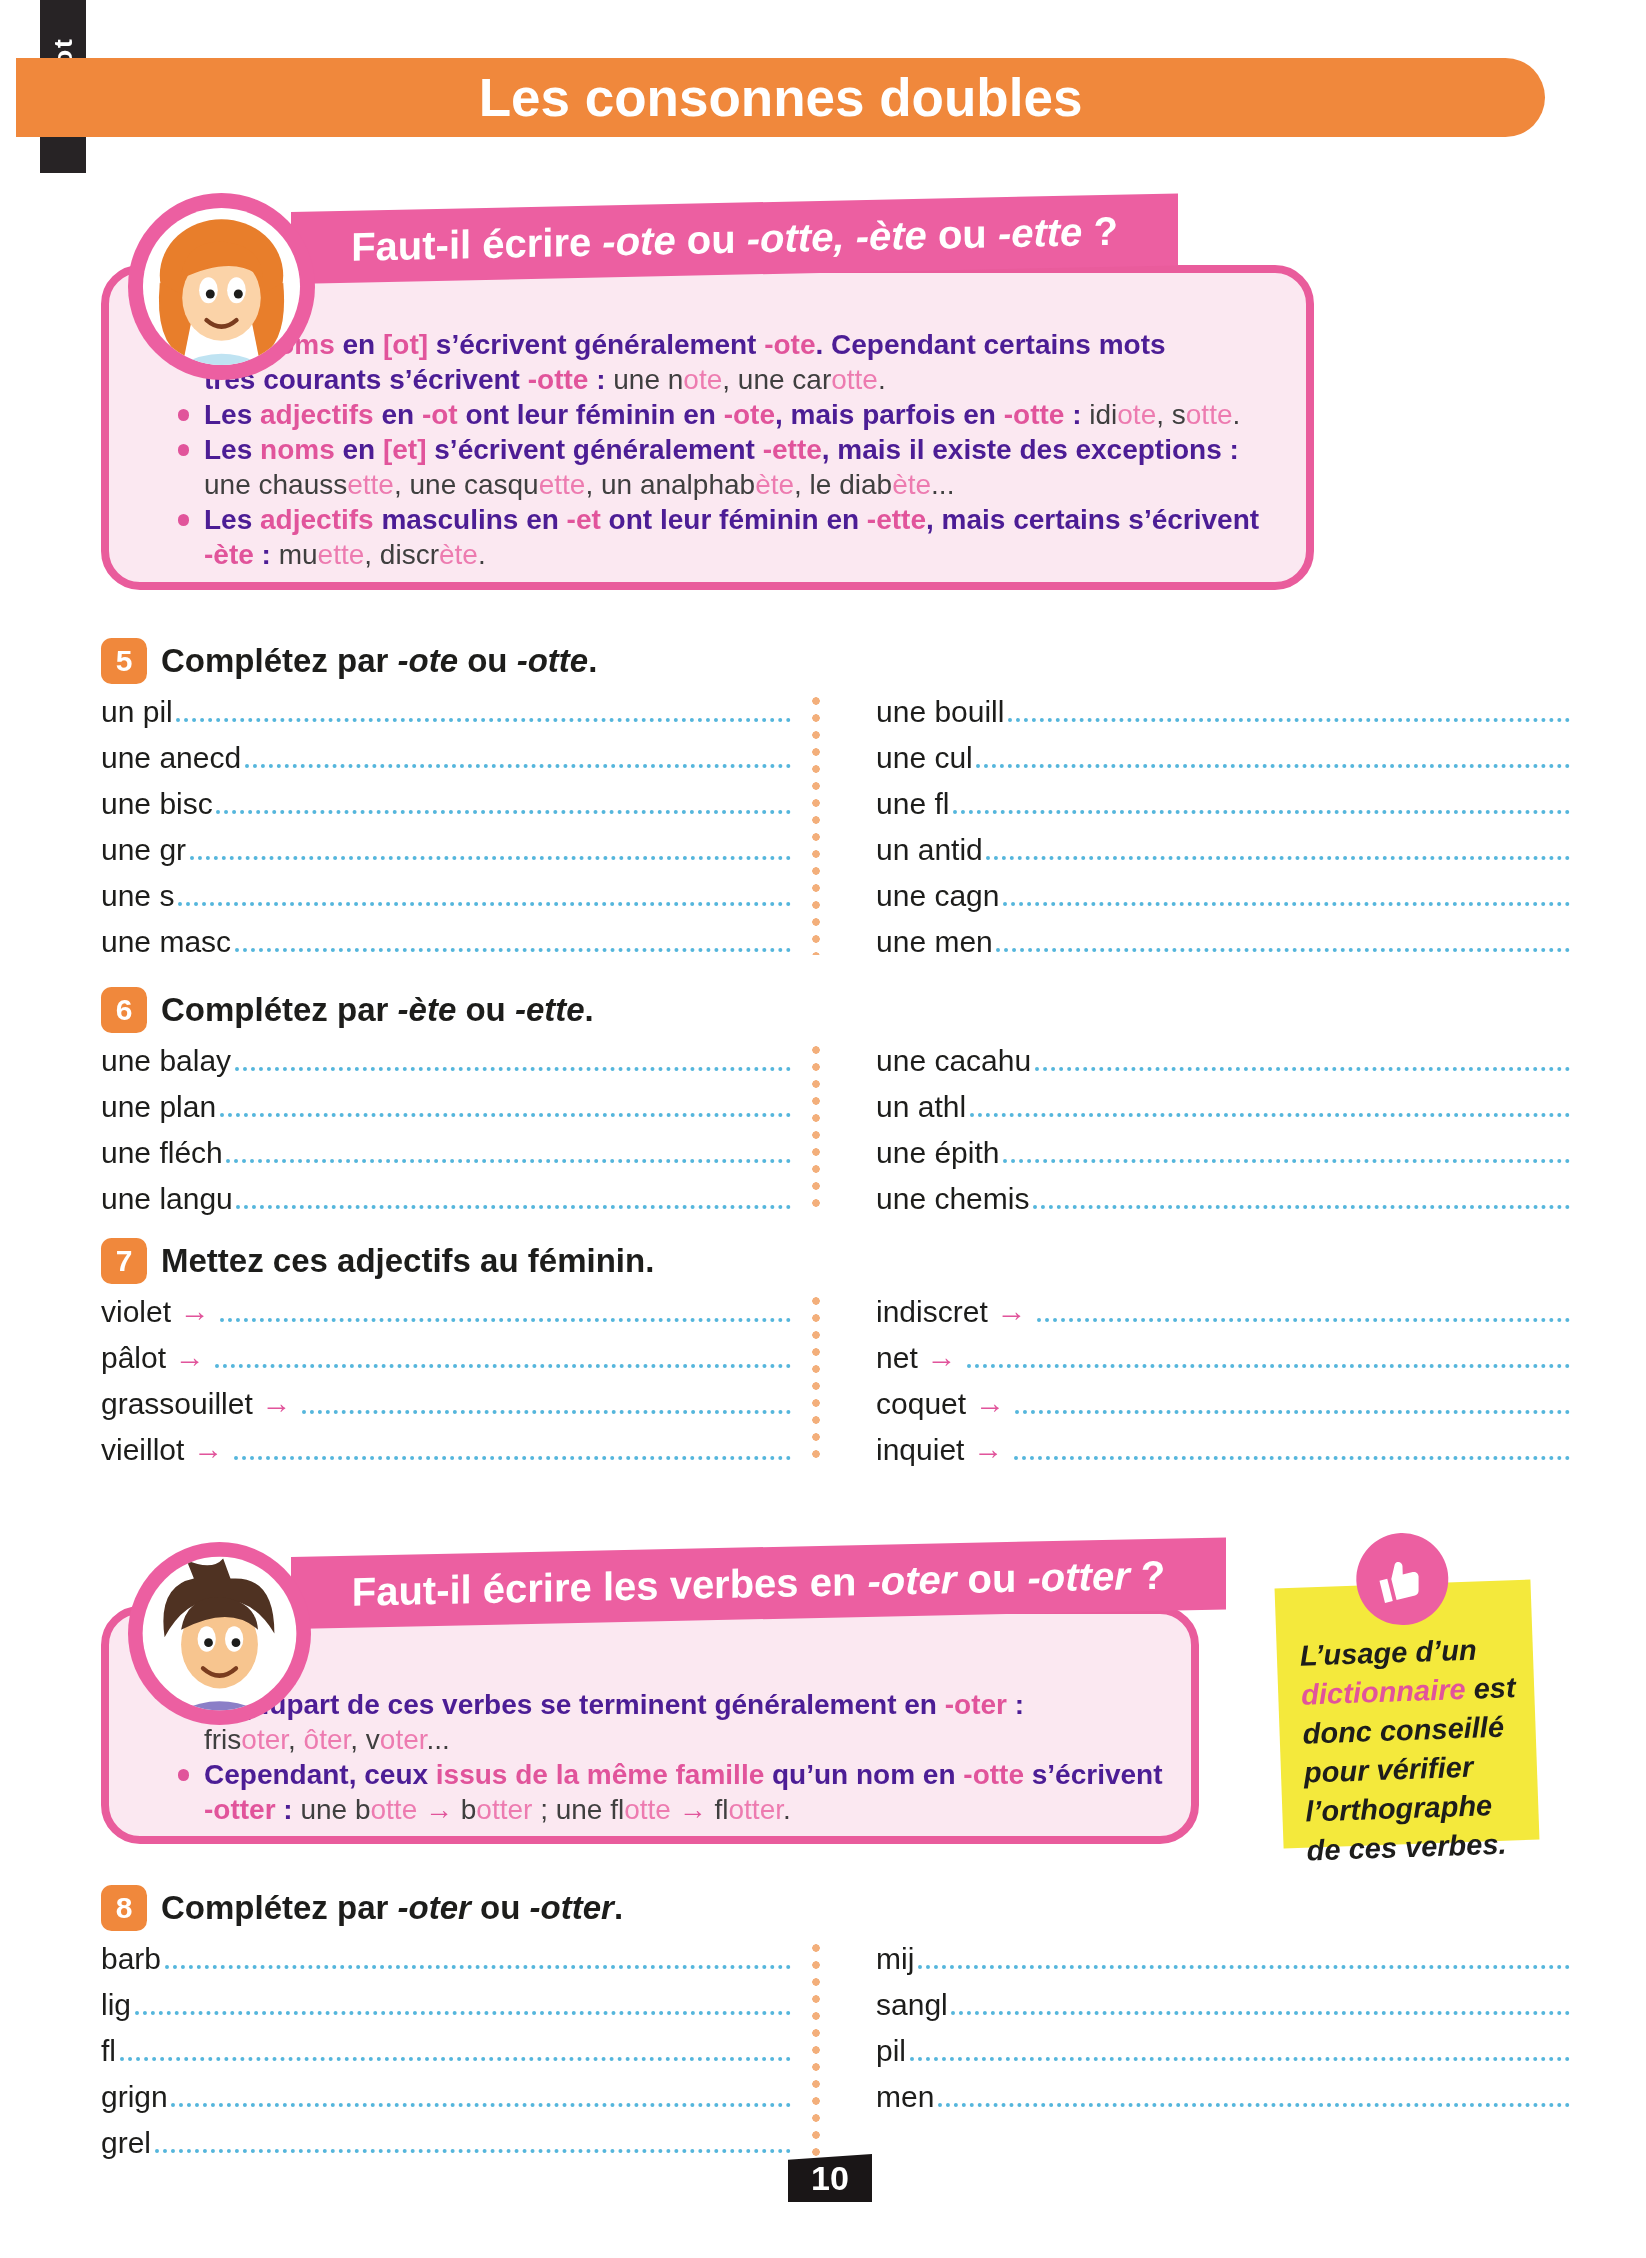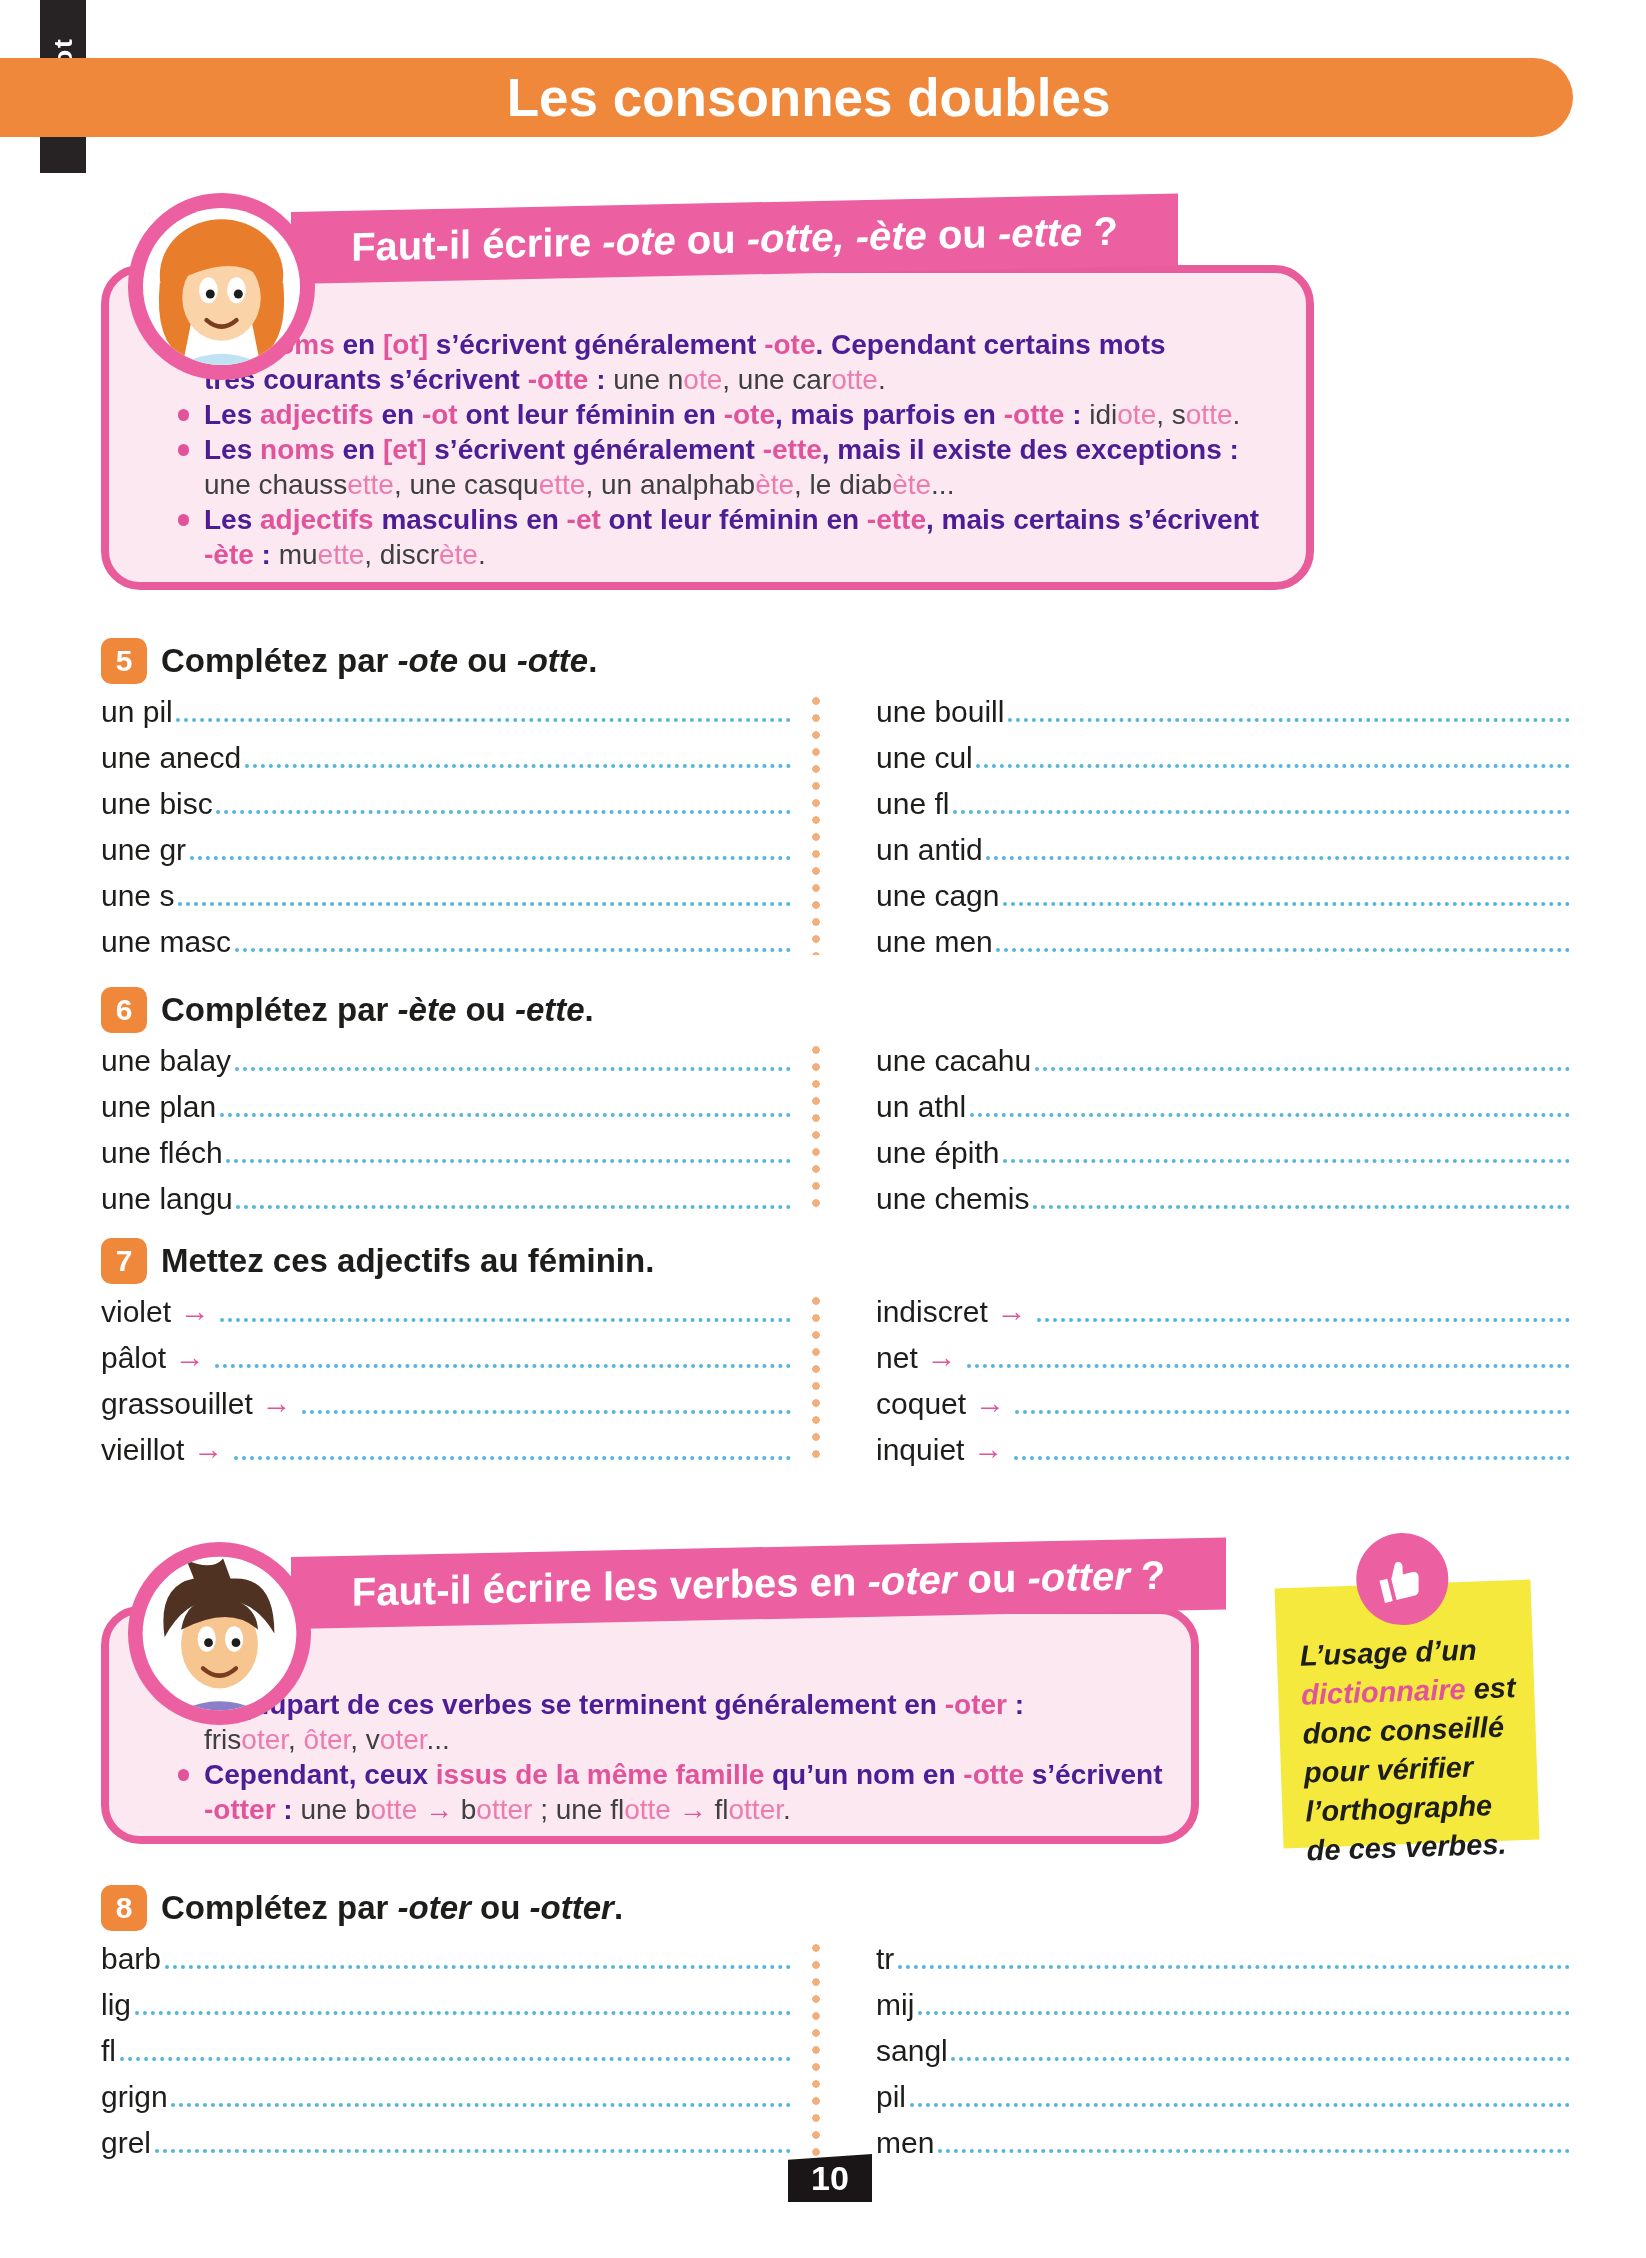--- a/index.html
+++ b/index.html
@@ -11,23 +11,23 @@
   
   .side-tab {
     position:absolute; left:40px; top:0; width:46px; height:173px;
     background:#272325; color:#ffffff; display:flex; align-items:center; justify-content:center;
     writing-mode:vertical-rl; transform:rotate(180deg);
     font-size:26.5px; font-weight:bold; letter-spacing:1.8px;
   }
 
   
   .top-banner {
-    position:absolute; left:0; top:58px; width:1529px; height:79px;
+    position:absolute; left:16px; top:58px; width:1529px; height:79px;
     background:#F0883C; border-radius:0 41px 41px 0;
-    display:flex; align-items:center; justify-content:center;padding-left:44px;
+    display:flex; align-items:center; justify-content:center;
   }
   .top-banner .title { color:#ffffff; font-size:53px; font-weight:bold; }
 
   
   .rulebox { position:absolute; }
   #rulebox1 { left:101px; top:212px; width:1213px; height:378px; }
   #rulebox2 { left:101px; top:1553px; width:1098px; height:291px; }
   .rb-body {
     position:absolute; left:0; right:0; bottom:0; top:53px;
     background:#FBE8F1; border:8px solid #E95C9C; border-radius:39px;
@@ -397,24 +397,20 @@
           <span class="dotline"></span>
         </div>
           <div class="ex-row">
           <span class="ex-label">grel</span>
           <span class="dotline"></span>
         </div>
         </div>
       <div class="ex-divider"></div>
       <div class="ex-col right">
 
-      <div class="ex-row">
-          <span class="ex-label">tr</span>
-          <span class="dotline"></span>
-        </div>
           <div class="ex-row">
           <span class="ex-label">mij</span>
           <span class="dotline"></span>
         </div>
           <div class="ex-row">
           <span class="ex-label">sangl</span>
           <span class="dotline"></span>
         </div>
           <div class="ex-row">
           <span class="ex-label">pil</span>

